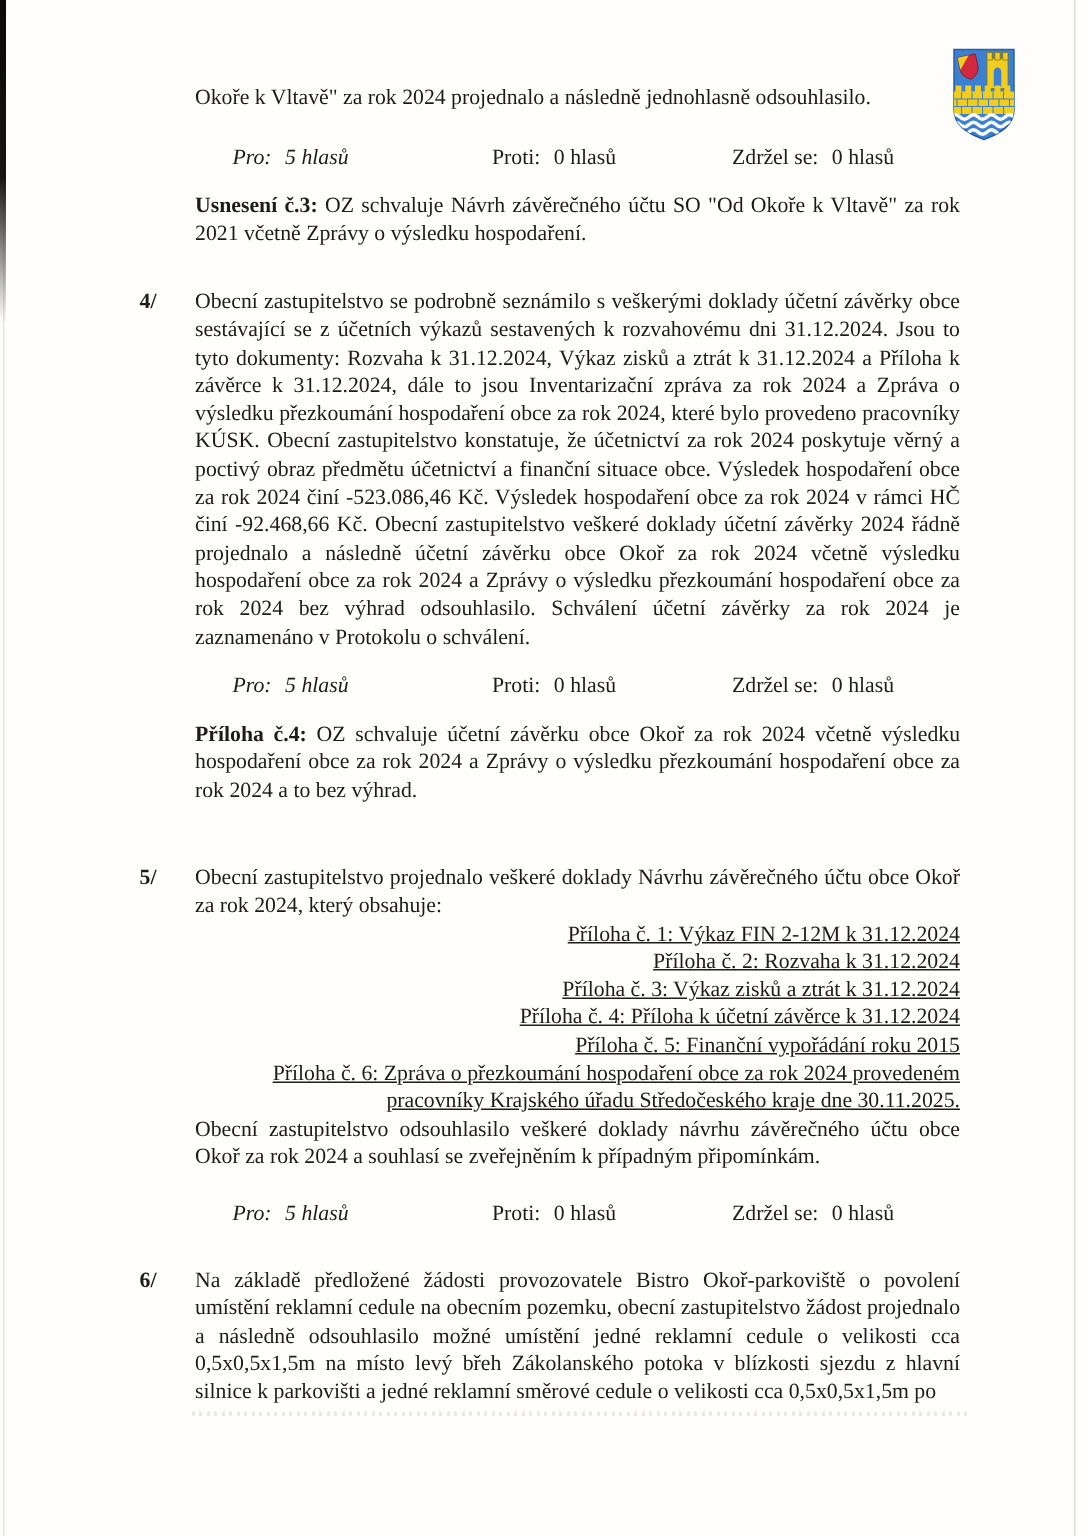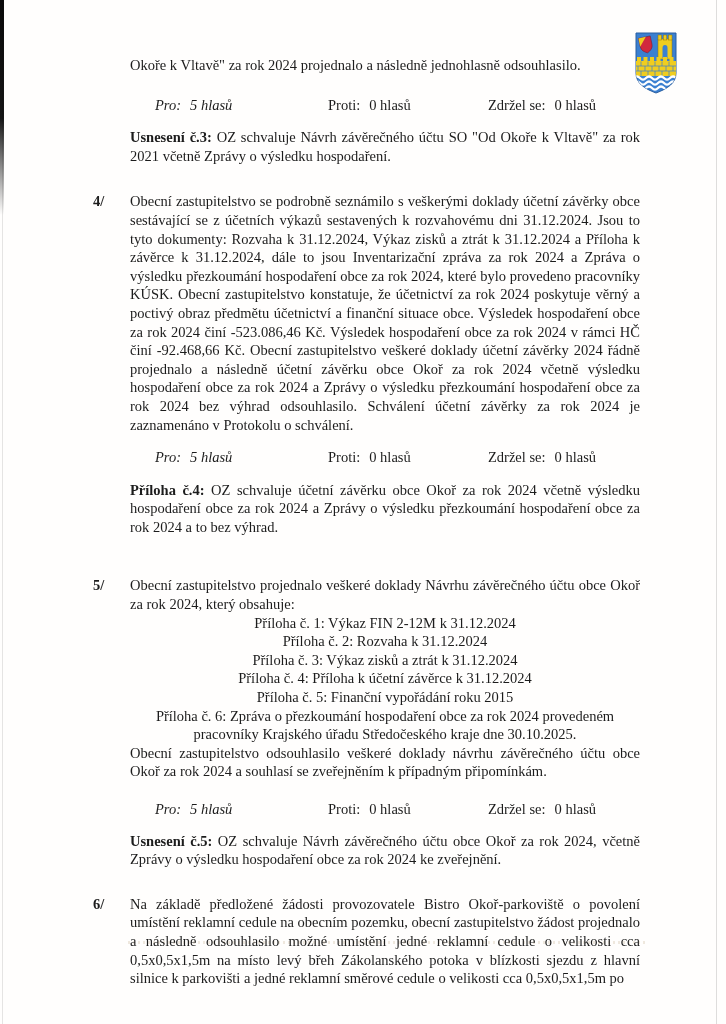--- a/index.html
+++ b/index.html
@@ -31,21 +31,21 @@
   .vote-pair{display:inline-block;}
   .vote-pair.w1{width:173px;font-style:italic;}
   .vote-pair.w2{width:160px;}
   .vote-value{margin-left:9px;}
   .resolution{margin:14px 0 0 0;text-align:justify;}
   .resolution b{font-weight:700;}
   .section{position:relative;margin-top:27px;}
   .section.gap-lg{margin-top:40px;}
   .section-number{position:absolute;left:-37px;top:0;font-weight:700;}
   .section-body p{margin:0;text-align:justify;}
-  .attachment-line{text-align:center;}
+  .attachment-line{text-align:right;text-decoration:underline;}
   .mt14{margin-top:14px;}
   .mt19{margin-top:19px;}
   .mt13{margin-top:13px;}
   .mt26{margin-top:26px;}
   
   .coat{position:absolute;left:633px;top:31px;width:46px;height:64px;}
 </style>
 </head>
 <body>
 
@@ -145,32 +145,31 @@
 
     <div class="section gap-lg">
       <span class="section-number">5/</span>
       <div class="section-body">
         <p>Obecní zastupitelstvo projednalo veškeré doklady Návrhu závěrečného účtu obce Okoř za rok 2024, který obsahuje:</p>
         <div class="attachment-line">Příloha č. 1: Výkaz FIN 2-12M k 31.12.2024</div>
         <div class="attachment-line">Příloha č. 2: Rozvaha k 31.12.2024</div>
         <div class="attachment-line">Příloha č. 3: Výkaz zisků a ztrát k 31.12.2024</div>
         <div class="attachment-line">Příloha č. 4: Příloha k účetní závěrce k 31.12.2024</div>
         <div class="attachment-line">Příloha č. 5: Finanční vypořádání roku 2015</div>
-        <div class="attachment-line">Příloha č. 6: Zpráva o přezkoumání hospodaření obce za rok 2024 provedeném pracovníky Krajského úřadu Středočeského kraje dne 30.10.2025.</div>
+        <div class="attachment-line">Příloha č. 6: Zpráva o přezkoumání hospodaření obce za rok 2024 provedeném pracovníky Krajského úřadu Středočeského kraje dne 30.11.2025.</div>
         <p>Obecní zastupitelstvo odsouhlasilo veškeré doklady návrhu závěrečného účtu obce Okoř za rok 2024 a souhlasí se zveřejněním k případným připomínkám.</p>
       </div>
     </div>
 
     <div class="vote-row mt19">
       <span class="vote-pair w1"><span>Pro:</span><span class="vote-value">5 hlasů</span></span>
       <span class="vote-pair w2"><span>Proti:</span><span class="vote-value">0 hlasů</span></span>
       <span class="vote-pair"><span>Zdržel se:</span><span class="vote-value">0 hlasů</span></span>
     </div>
 
-    <p class="resolution mt13"><b>Usnesení č.5:</b> <span>OZ schvaluje Návrh závěrečného účtu obce Okoř za rok 2024, včetně Zprávy o výsledku hospodaření obce za rok 2024 ke zveřejnění.</span></p>
 
     <div class="section mt26">
       <span class="section-number">6/</span>
       <div class="section-body">
           <p>Na základě předložené žádosti provozovatele Bistro Okoř-parkoviště o povolení umístění reklamní cedule na obecním pozemku, obecní zastupitelstvo žádost projednalo a následně odsouhlasilo možné umístění jedné reklamní cedule o velikosti cca 0,5x0,5x1,5m na místo levý břeh Zákolanského potoka v blízkosti sjezdu z hlavní silnice k parkovišti a jedné reklamní směrové cedule o velikosti cca 0,5x0,5x1,5m po</p>
         </div>
     </div>
 
   </div>
 </div>

